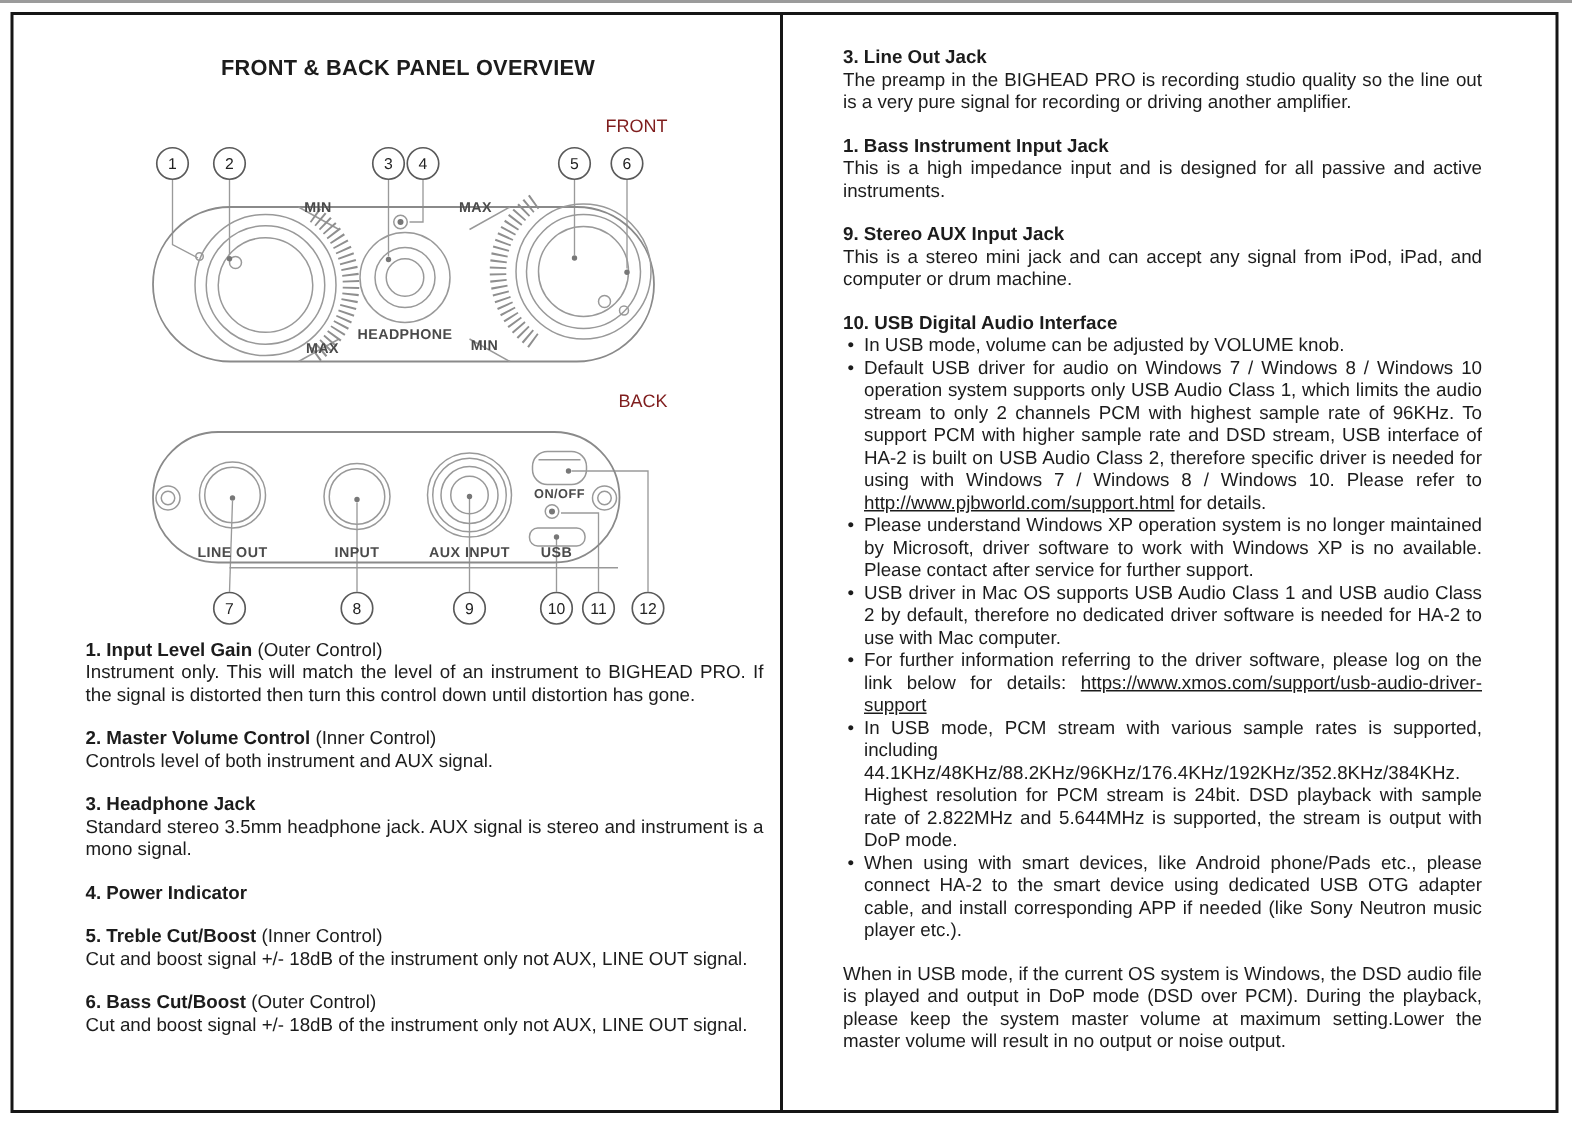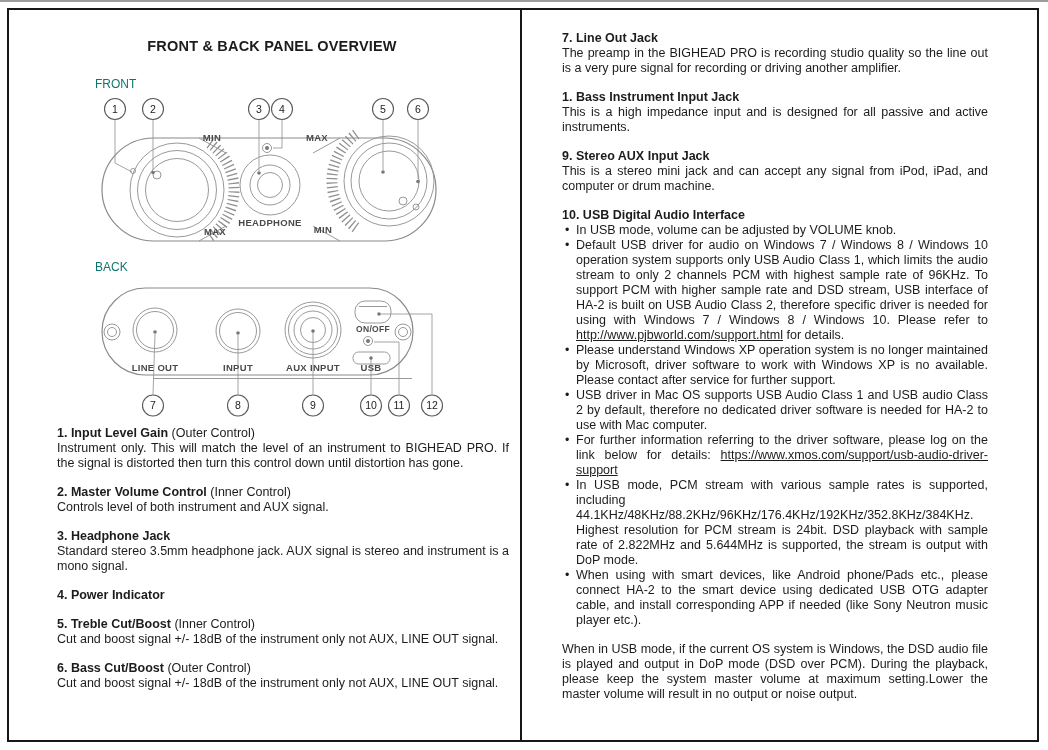--- a/index.html
+++ b/index.html
@@ -5,21 +5,21 @@
   html,body{margin:0;padding:0;background:#ffffff;}
   .canvas{position:relative;width:1048px;height:750px;background:#ffffff;overflow:hidden;
           font-family:"Liberation Sans","DejaVu Sans",sans-serif;color:#1c1c1c;}
   .scan-edge{position:absolute;left:0;top:0;width:1048px;height:2px;background:#9b9b9b;}
   .page-border{position:absolute;left:7px;top:8px;width:1032px;height:734px;
                border:2px solid #161616;box-sizing:border-box;}
   .divider{position:absolute;left:520px;top:8px;width:2px;height:734px;background:#161616;}
 
   .doc-title{position:absolute;left:57px;top:38px;width:430px;text-align:center;
              font-size:14.5px;font-weight:bold;letter-spacing:.2px;}
-  .diagram-caption{position:absolute;left:95px;width:350px;text-align:left;font-size:12px;color:#0f766e;}
+  .diagram-caption{position:absolute;left:95px;width:350px;text-align:right;font-size:12px;color:#7f1d1d;}
   .cap-front{top:77px;}
   .cap-back{top:260px;}
 
   svg.diagram{position:absolute;left:95px;}
   svg.diagram .outline{fill:none;stroke:#8a8a8a;stroke-width:1.2;}
   svg.diagram .thin{fill:none;stroke:#999;stroke-width:1;}
   svg.diagram .leader{fill:none;stroke:#9a9a9a;stroke-width:0.9;}
   svg.diagram .ticks{fill:none;stroke:#8f8f8f;stroke-width:11;stroke-dasharray:1.3 3;}
   svg.diagram .callout{fill:#fff;stroke:#5a5a5a;stroke-width:1.1;}
   svg.diagram .callout-num{font-size:10.5px;fill:#222;text-anchor:middle;}
@@ -224,21 +224,21 @@
       <p class="body">Cut and boost signal +/- 18dB of the instrument only not AUX, LINE OUT signal.</p>
     </div>
     <div class="item">
       <p class="head"><b>6. Bass Cut/Boost</b><span> (Outer Control)</span></p>
       <p class="body">Cut and boost signal +/- 18dB of the instrument only not AUX, LINE OUT signal.</p>
     </div>
   </div>
 
   <div class="col col-right">
     <div class="item">
-      <p class="head"><b>7. Line Out Jack</b></p>
+      <p class="head"><b>3. Line Out Jack</b></p>
       <p class="body">The preamp in the BIGHEAD PRO is recording studio quality so the line out is a very pure signal for recording or driving another amplifier.</p>
     </div>
     <div class="item">
       <p class="head"><b>1. Bass Instrument Input Jack</b></p>
       <p class="body">This is a high impedance input and is designed for all passive and active instruments.</p>
     </div>
     <div class="item">
       <p class="head"><b>9. Stereo AUX Input Jack</b></p>
       <p class="body">This is a stereo mini jack and can accept any signal from iPod, iPad, and computer or drum machine.</p>
     </div>

